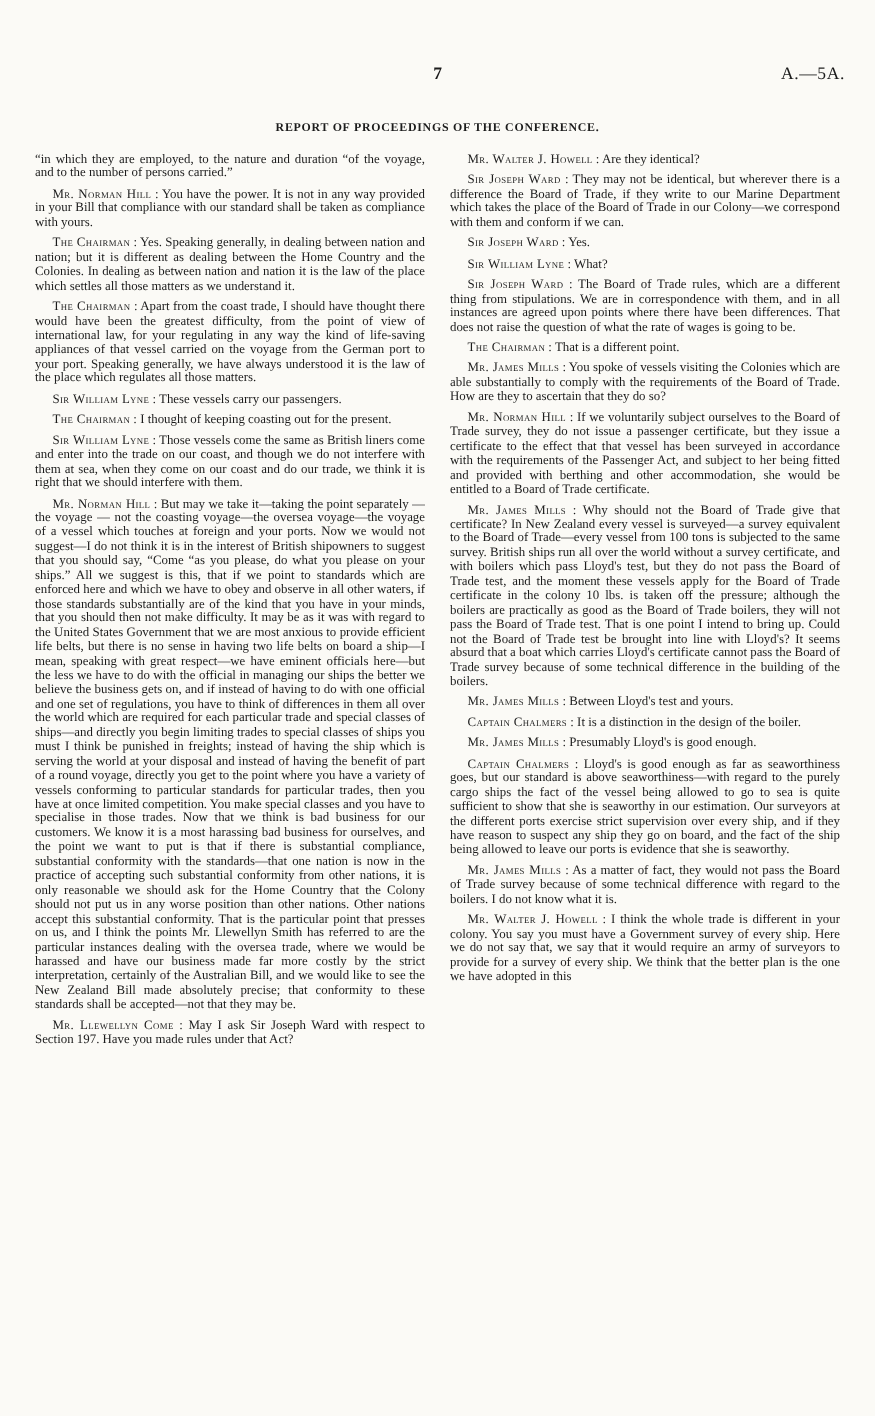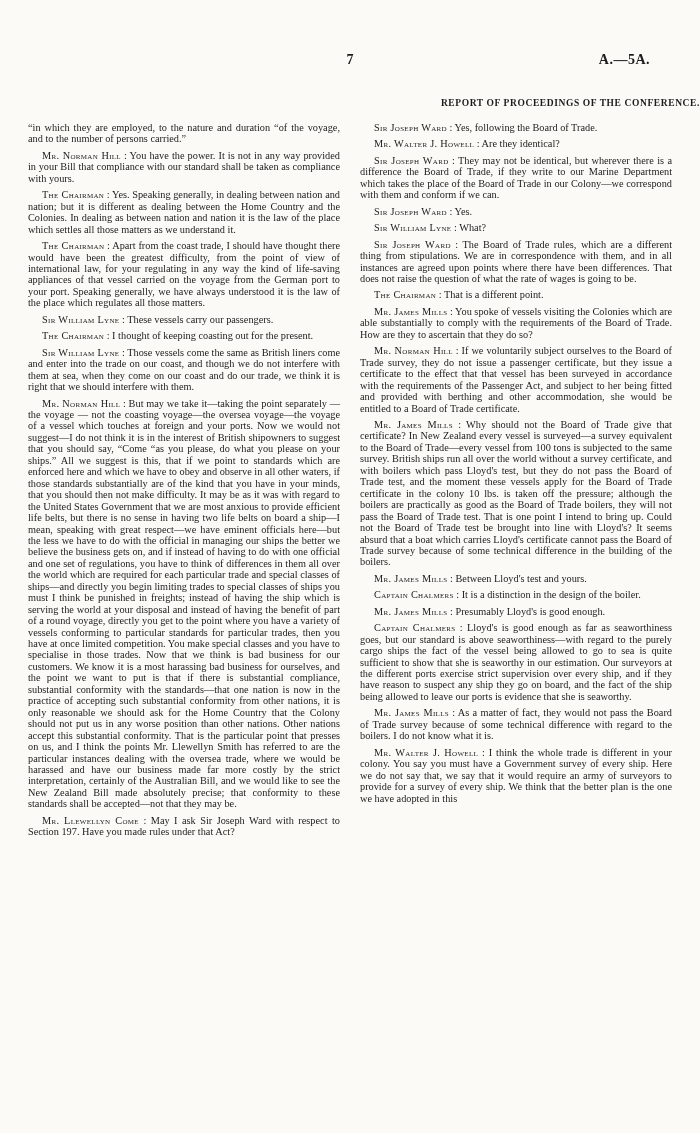--- a/index.html
+++ b/index.html
@@ -27,29 +27,29 @@
     position: absolute;
     left: 0;
     right: 0;
     top: 52px;
     text-align: center;
     font-size: 14px;
     font-weight: bold;
   }
   .doc-ref {
     position: absolute;
-    right: 50px;
+    right: 24px;
     top: 52px;
     font-size: 14px;
-    font-weight: bold;
+    font-weight: normal;
     letter-spacing: 0.5px;
   }
   .conference-title {
     margin-top: 26px;
-    text-align: right;
+    text-align: center;
     font-size: 9.5px;
     font-weight: bold;
     letter-spacing: 0.6px;
   }
   .columns {
     display: flex;
     justify-content: space-between;
     padding: 14px 28px 0 28px;
     box-sizing: border-box;
   }
@@ -86,21 +86,20 @@
         <p class="para"><span class="speaker">Mr. Norman Hill</span> : You have the power. It is not in any way provided in your Bill that compliance with our standard shall be taken as compliance with yours.</p>
         <p class="para"><span class="speaker">The Chairman</span> : Yes. Speaking generally, in dealing between nation and nation; but it is different as dealing between the Home Country and the Colonies. In dealing as between nation and nation it is the law of the place which settles all those matters as we understand it.</p>
         <p class="para"><span class="speaker">The Chairman</span> : Apart from the coast trade, I should have thought there would have been the greatest difficulty, from the point of view of international law, for your regulating in any way the kind of life-saving appliances of that vessel carried on the voyage from the German port to your port. Speaking generally, we have always understood it is the law of the place which regulates all those matters.</p>
         <p class="para"><span class="speaker">Sir William Lyne</span> : These vessels carry our passengers.</p>
         <p class="para"><span class="speaker">The Chairman</span> : I thought of keeping coasting out for the present.</p>
         <p class="para"><span class="speaker">Sir William Lyne</span> : Those vessels come the same as British liners come and enter into the trade on our coast, and though we do not interfere with them at sea, when they come on our coast and do our trade, we think it is right that we should interfere with them.</p>
         <p class="para"><span class="speaker">Mr. Norman Hill</span> : But may we take it—taking the point separately — the voyage — not the coasting voyage—the oversea voyage—the voyage of a vessel which touches at foreign and your ports. Now we would not suggest—I do not think it is in the interest of British shipowners to suggest that you should say, “Come “as you please, do what you please on your ships.” All we suggest is this, that if we point to standards which are enforced here and which we have to obey and observe in all other waters, if those standards substantially are of the kind that you have in your minds, that you should then not make difficulty. It may be as it was with regard to the United States Government that we are most anxious to provide efficient life belts, but there is no sense in having two life belts on board a ship—I mean, speaking with great respect—we have eminent officials here—but the less we have to do with the official in managing our ships the better we believe the business gets on, and if instead of having to do with one official and one set of regulations, you have to think of differences in them all over the world which are required for each particular trade and special classes of ships—and directly you begin limiting trades to special classes of ships you must I think be punished in freights; instead of having the ship which is serving the world at your disposal and instead of having the benefit of part of a round voyage, directly you get to the point where you have a variety of vessels conforming to particular standards for particular trades, then you have at once limited competition. You make special classes and you have to specialise in those trades. Now that we think is bad business for our customers. We know it is a most harassing bad business for ourselves, and the point we want to put is that if there is substantial compliance, substantial conformity with the standards—that one nation is now in the practice of accepting such substantial conformity from other nations, it is only reasonable we should ask for the Home Country that the Colony should not put us in any worse position than other nations. Other nations accept this substantial conformity. That is the particular point that presses on us, and I think the points Mr. Llewellyn Smith has referred to are the particular instances dealing with the oversea trade, where we would be harassed and have our business made far more costly by the strict interpretation, certainly of the Australian Bill, and we would like to see the New Zealand Bill made absolutely precise; that conformity to these standards shall be accepted—not that they may be.</p>
         <p class="para"><span class="speaker">Mr. Llewellyn Come</span> : May I ask Sir Joseph Ward with respect to Section 197. Have you made rules under that Act?</p>
       </div>
     <div class="column">
-        <p class="para"><span class="speaker">Sir Joseph Ward</span> : Yes, following the Board of Trade.</p>
         <p class="para"><span class="speaker">Mr. Walter J. Howell</span> : Are they identical?</p>
         <p class="para"><span class="speaker">Sir Joseph Ward</span> : They may not be identical, but wherever there is a difference the Board of Trade, if they write to our Marine Department which takes the place of the Board of Trade in our Colony—we correspond with them and conform if we can.</p>
         <p class="para"><span class="speaker">Sir Joseph Ward</span> : Yes.</p>
         <p class="para"><span class="speaker">Sir William Lyne</span> : What?</p>
         <p class="para"><span class="speaker">Sir Joseph Ward</span> : The Board of Trade rules, which are a different thing from stipulations. We are in correspondence with them, and in all instances are agreed upon points where there have been differences. That does not raise the question of what the rate of wages is going to be.</p>
         <p class="para"><span class="speaker">The Chairman</span> : That is a different point.</p>
         <p class="para"><span class="speaker">Mr. James Mills</span> : You spoke of vessels visiting the Colonies which are able substantially to comply with the requirements of the Board of Trade. How are they to ascertain that they do so?</p>
         <p class="para"><span class="speaker">Mr. Norman Hill</span> : If we voluntarily subject ourselves to the Board of Trade survey, they do not issue a passenger certificate, but they issue a certificate to the effect that that vessel has been surveyed in accordance with the requirements of the Passenger Act, and subject to her being fitted and provided with berthing and other accommodation, she would be entitled to a Board of Trade certificate.</p>
         <p class="para"><span class="speaker">Mr. James Mills</span> : Why should not the Board of Trade give that certificate? In New Zealand every vessel is surveyed—a survey equivalent to the Board of Trade—every vessel from 100 tons is subjected to the same survey. British ships run all over the world without a survey certificate, and with boilers which pass Lloyd's test, but they do not pass the Board of Trade test, and the moment these vessels apply for the Board of Trade certificate in the colony 10 lbs. is taken off the pressure; although the boilers are practically as good as the Board of Trade boilers, they will not pass the Board of Trade test. That is one point I intend to bring up. Could not the Board of Trade test be brought into line with Lloyd's? It seems absurd that a boat which carries Lloyd's certificate cannot pass the Board of Trade survey because of some technical difference in the building of the boilers.</p>
         <p class="para"><span class="speaker">Mr. James Mills</span> : Between Lloyd's test and yours.</p>

